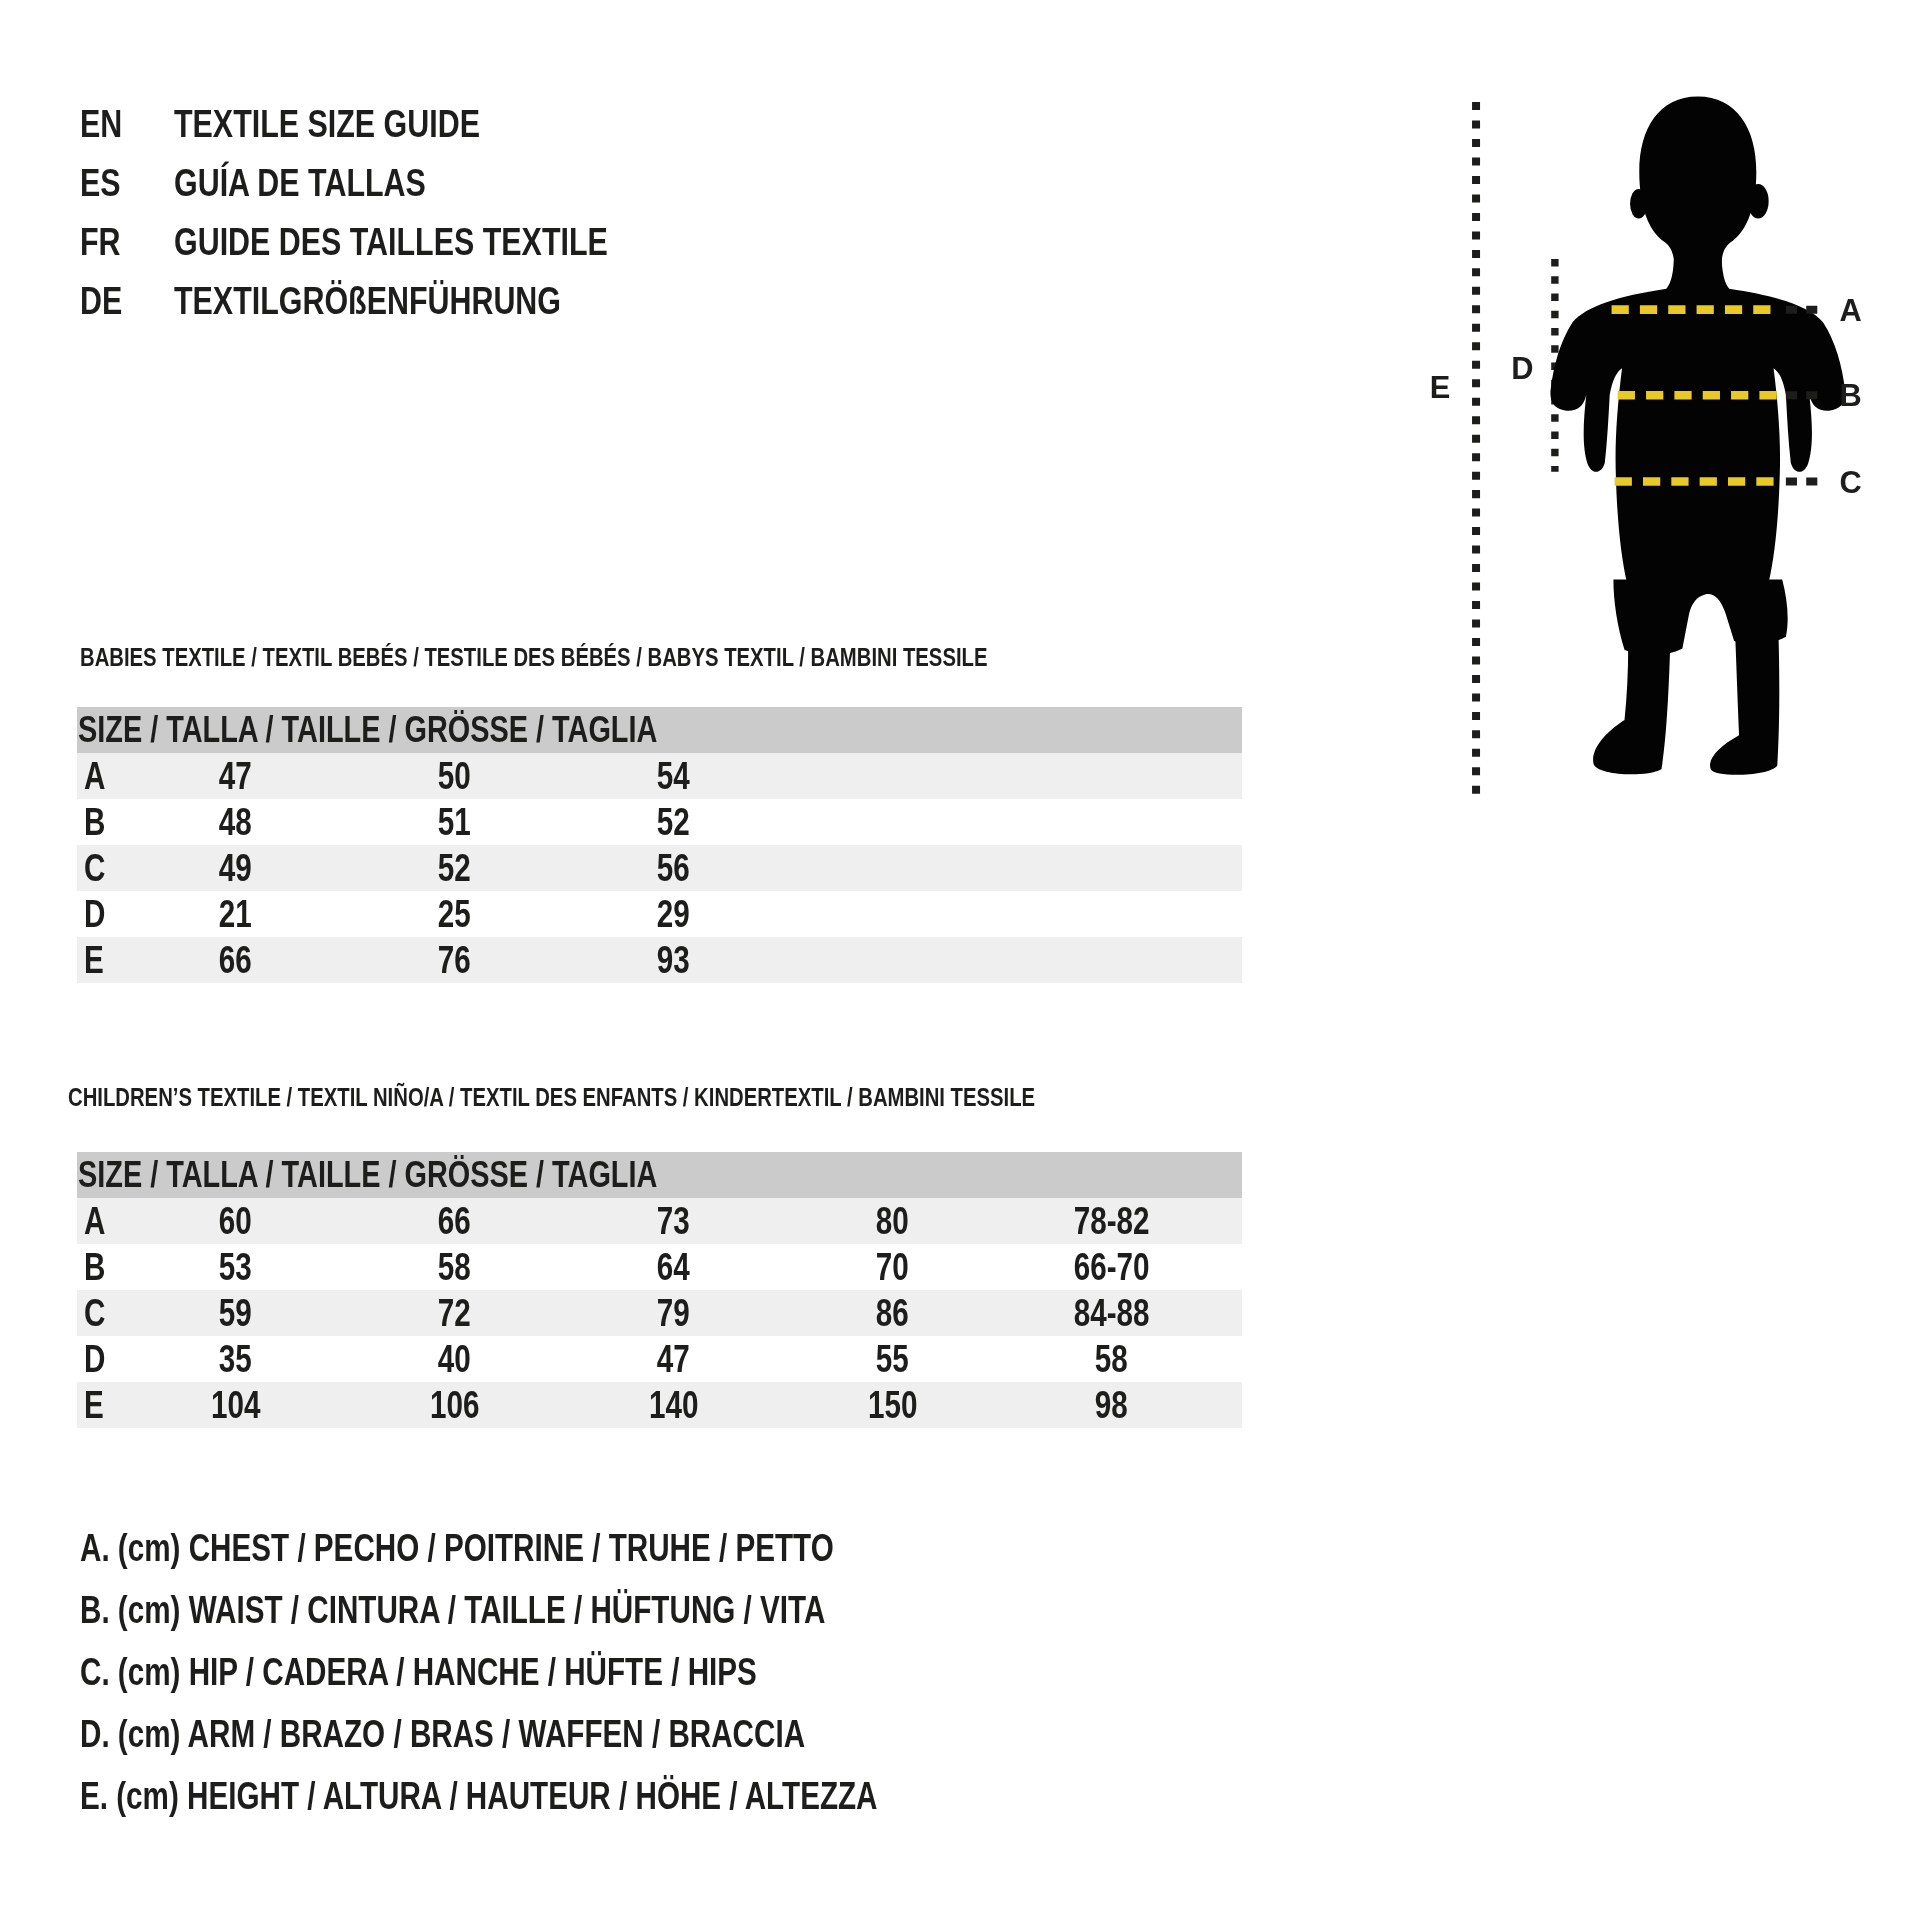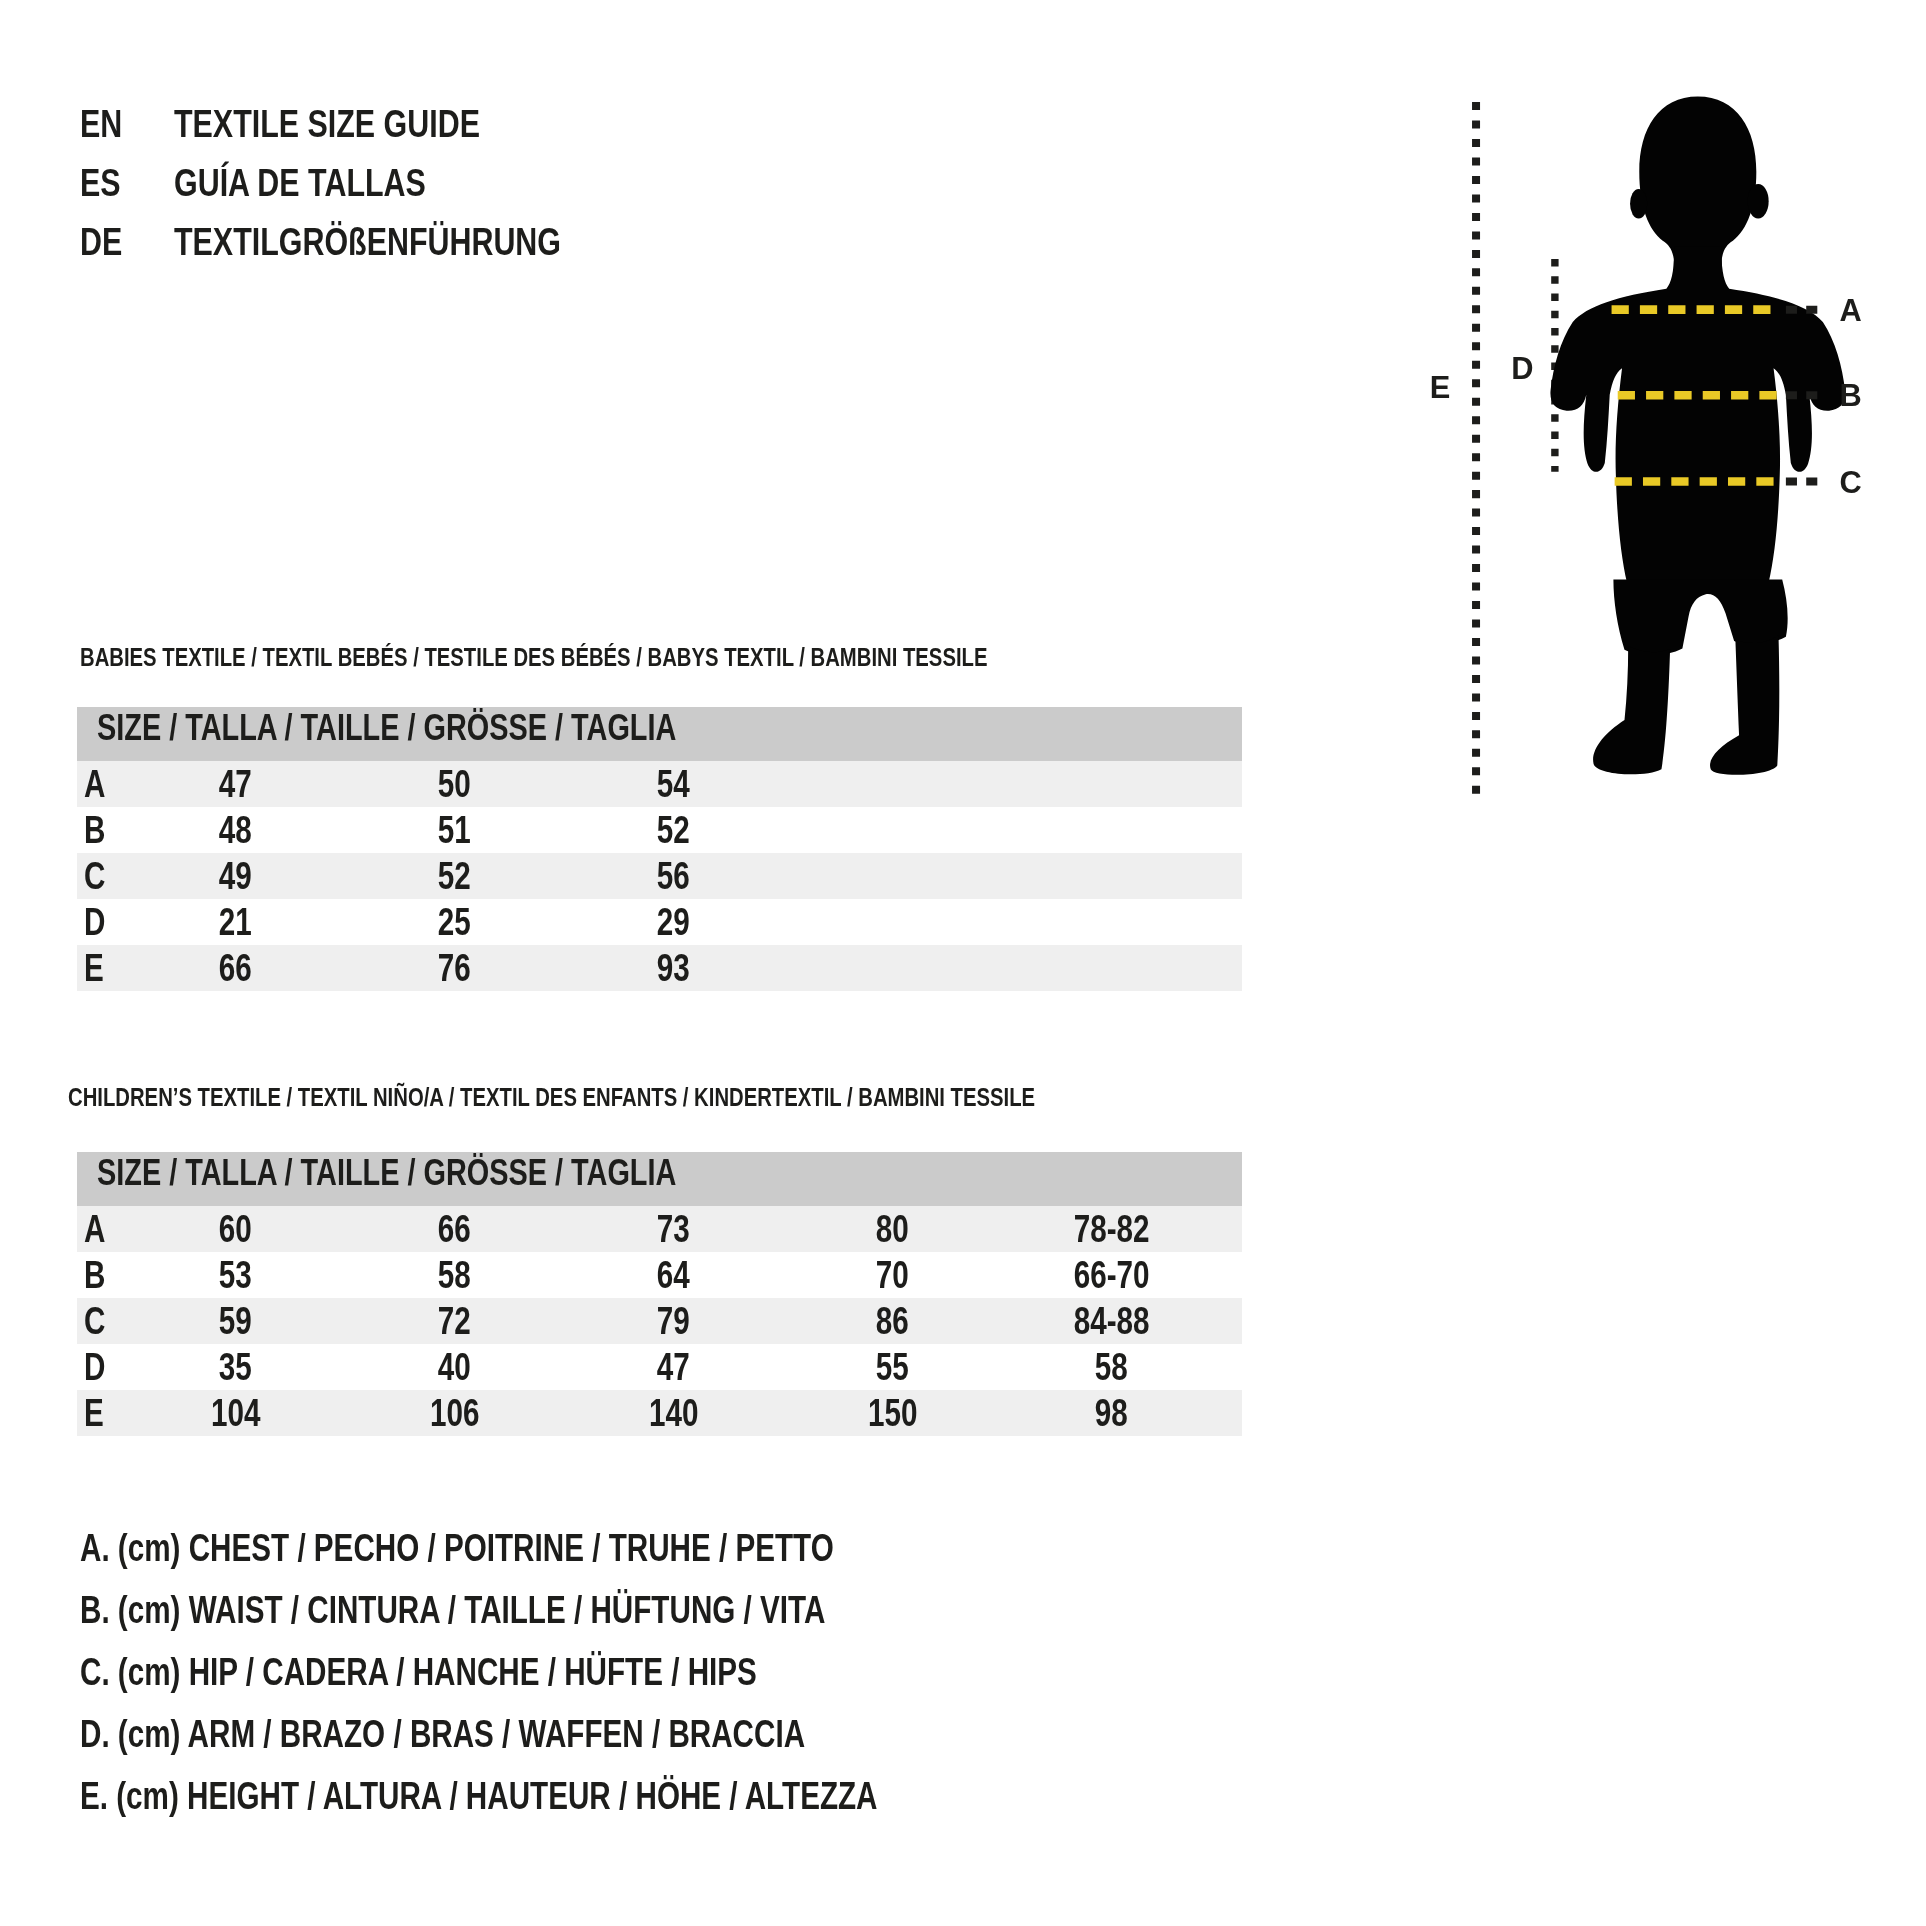--- a/index.html
+++ b/index.html
@@ -24,23 +24,23 @@
   #languages { left: 80px; top: 94px; }
   .lang-row { display: flex; height: 59px; align-items: center; font-size: 39px; }
   .lang-code { width: 94px; flex: 0 0 94px; }
 
   
   .section-title { font-size: 26px; white-space: nowrap; }
 
   
   .size-table { width: 1165px; }
   .tbar {
-    height: 54px; background: #cbcbcb;
-    display: flex; 
-    padding-left: 20px; box-sizing: border-box;
+    height: 46px; background: #cbcbcb;
+    display: flex; align-items: center;
+    padding-left: 1px; box-sizing: border-box;
     font-size: 37px;
   }
   .tsub { height: 44px; display: flex; align-items: center; font-size: 38px; background: #ffffff; }
   .trow { height: 46px; display: flex; align-items: center; font-size: 38px; }
   .trow.odd  { background: #efefef; }
   .trow.even { background: #ffffff; }
   .rlab { width: 49px; flex: 0 0 49px; padding-left: 7.4px; box-sizing: border-box; }
   .cell { width: 219px; flex: 0 0 219px; text-align: center; }
 
   
@@ -56,20 +56,24 @@
 <body>
 
 <div id="languages" class="abs">
   <div class="lang-row">
     <span class="lang-code"><span class="cx">EN</span></span>
     <span class="cx">TEXTILE SIZE GUIDE</span>
   </div>
   <div class="lang-row">
     <span class="lang-code"><span class="cx">ES</span></span>
     <span class="cx">GUÍA DE TALLAS</span>
+  </div>
+  <div class="lang-row">
+    <span class="lang-code"><span class="cx">FR</span></span>
+    <span class="cx">GUIDE DES TAILLES TEXTILE</span>
   </div>
   <div class="lang-row">
     <span class="lang-code"><span class="cx">DE</span></span>
     <span class="cx">TEXTILGRÖßENFÜHRUNG</span>
   </div>
 </div>
 
 <div id="figure-wrap" class="abs">
   <svg width="524" height="770" viewBox="0 0 850 1250" xmlns="http://www.w3.org/2000/svg">
 

